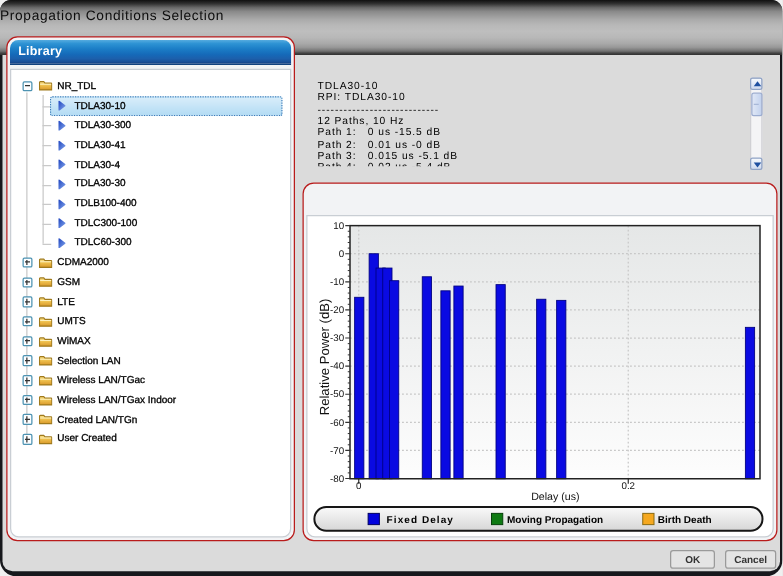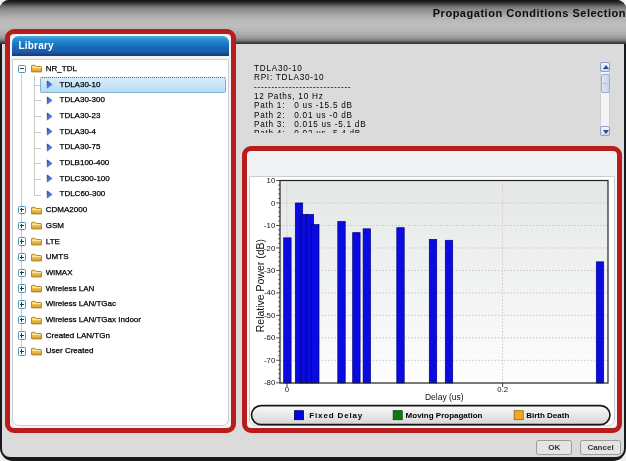--- a/index.html
+++ b/index.html
@@ -1,23 +1,23 @@
 <!DOCTYPE html>
 <html><head>
 <meta charset="utf-8">
 <style>
   html,body{margin:0;padding:0;background:#f0f0f0;}
   *{box-sizing:border-box;font-family:"Liberation Sans",sans-serif;-webkit-font-smoothing:antialiased;}
   #root{position:relative;width:626px;height:461px;overflow:hidden;}
   #dlg{position:absolute;inset:0;background:#17181c;border-radius:9px 9px 13px 13px;overflow:hidden;}
   #title{position:absolute;left:0;top:0;right:0;height:44px;
     background:linear-gradient(180deg,#101010 0%,#333333 7%,#6a6a6a 14%,#8a8a8a 21%,#9c9c9c 29%,#ababab 36%,#b8b8b8 46%,#bebebe 57%,#b8b8b8 68%,#a9a9a9 79%,#989898 86%,#717171 93%,#454545 96.5%,#303030 100%);
-    text-align:right;font-size:11px;letter-spacing:0.52px;font-weight:bold;color:#0d0d0d;line-height:27px;}
+    text-align:left;font-size:11px;letter-spacing:0.52px;font-weight:normal;color:#0d0d0d;line-height:27px;}
   #body{position:absolute;left:1.8px;right:2.5px;top:28px;bottom:4.5px;background:#dbdbdb;border-radius:0 0 8px 8px;}
-  .panel{position:absolute;background:#f2f3f5;border:5px solid #b91c1c;border-radius:9px;padding:2px;}
+  .panel{position:absolute;background:#f2f3f5;border:1px solid #b91c1c;border-radius:9px;padding:2px;}
   .phead{height:20px;border-radius:6.5px 6.5px 0 0;
     background:linear-gradient(180deg,#55abdf 0%,#2e93d4 15%,#1b7dc6 38%,#1569b8 62%,#1c60ac 78%,#1a4f97 92%,#123f7e 100%);
     border-bottom:1.5px solid #11427e;
     color:#fff;font-size:10px;font-weight:bold;line-height:20px;padding-left:7px;}
   .pbody{position:absolute;left:2px;right:2px;top:25px;bottom:2px;background:#fff;
     border:1px solid #c9ced4;border-radius:0 0 7px 7px;overflow:hidden;}
   .trow{position:absolute;white-space:nowrap;font-size:8px;color:#000;-webkit-text-stroke:0.25px #000;}
   .trow.b{font-weight:normal;}
   .ebox{position:absolute;width:8.6px;height:8.6px;border:1.2px solid #4d93b2;border-radius:1.5px;background:#fdfeff;box-shadow:inset 0 0 0.5px #cfe2ec;}
   .ebox:after{content:"";position:absolute;left:1.4px;right:1.4px;top:2.7px;height:1px;background:#333;}
@@ -101,41 +101,41 @@
   <div class="trow" style="left:59.5px;top:95.2px;line-height:10px;">TDLA30-300</div>
   <svg style="position:absolute;left:45.6px;top:111.6px" width="7" height="9" viewBox="0 0 7 9">
           <defs>
             <linearGradient id="ag3" x1="0" y1="0" x2="1" y2="1">
               <stop offset="0" stop-color="#1d44c0"></stop>
               <stop offset="1" stop-color="#86a8ec"></stop>
             </linearGradient>
           </defs>
           <path d="M0.8 0.7 Q1.5 0.5 2 0.9 L6.2 4.1 Q6.6 4.5 6.2 4.9 L2 8.1 Q1.5 8.5 0.8 8.3 Z" fill="url(#ag3)"></path>
         </svg>
-  <div class="trow" style="left:59.5px;top:110.9px;line-height:10px;">TDLA30-23</div>
+  <div class="trow" style="left:59.5px;top:110.9px;line-height:10px;">TDLA30-41</div>
   <svg style="position:absolute;left:45.6px;top:127.3px" width="7" height="9" viewBox="0 0 7 9">
           <defs>
             <linearGradient id="ag4" x1="0" y1="0" x2="1" y2="1">
               <stop offset="0" stop-color="#1d44c0"></stop>
               <stop offset="1" stop-color="#86a8ec"></stop>
             </linearGradient>
           </defs>
           <path d="M0.8 0.7 Q1.5 0.5 2 0.9 L6.2 4.1 Q6.6 4.5 6.2 4.9 L2 8.1 Q1.5 8.5 0.8 8.3 Z" fill="url(#ag4)"></path>
         </svg>
   <div class="trow" style="left:59.5px;top:126.6px;line-height:10px;">TDLA30-4</div>
   <svg style="position:absolute;left:45.6px;top:143.0px" width="7" height="9" viewBox="0 0 7 9">
           <defs>
             <linearGradient id="ag5" x1="0" y1="0" x2="1" y2="1">
               <stop offset="0" stop-color="#1d44c0"></stop>
               <stop offset="1" stop-color="#86a8ec"></stop>
             </linearGradient>
           </defs>
           <path d="M0.8 0.7 Q1.5 0.5 2 0.9 L6.2 4.1 Q6.6 4.5 6.2 4.9 L2 8.1 Q1.5 8.5 0.8 8.3 Z" fill="url(#ag5)"></path>
         </svg>
-  <div class="trow" style="left:59.5px;top:142.3px;line-height:10px;">TDLA30-75</div>
+  <div class="trow" style="left:59.5px;top:142.3px;line-height:10px;">TDLA30-30</div>
   <svg style="position:absolute;left:45.6px;top:158.7px" width="7" height="9" viewBox="0 0 7 9">
           <defs>
             <linearGradient id="ag6" x1="0" y1="0" x2="1" y2="1">
               <stop offset="0" stop-color="#1d44c0"></stop>
               <stop offset="1" stop-color="#86a8ec"></stop>
             </linearGradient>
           </defs>
           <path d="M0.8 0.7 Q1.5 0.5 2 0.9 L6.2 4.1 Q6.6 4.5 6.2 4.9 L2 8.1 Q1.5 8.5 0.8 8.3 Z" fill="url(#ag6)"></path>
         </svg>
   <div class="trow" style="left:59.5px;top:158.0px;line-height:10px;">TDLB100-400</div>
@@ -229,21 +229,21 @@
           <defs>
             <linearGradient id="fg14" x1="0" y1="0" x2="0" y2="1">
               <stop offset="0" stop-color="#fbe491"></stop>
               <stop offset="0.45" stop-color="#efc14f"></stop>
               <stop offset="1" stop-color="#d9992b"></stop>
             </linearGradient>
           </defs>
           <path d="M0.6 7.9 L0.6 1.9 Q0.6 1.3 1.2 1.3 L4.0 1.3 L5.0 2.5 L9.8 2.5 Q10.4 2.5 10.4 3.1 L10.4 7.9 Z" fill="url(#fg14)" stroke="#a07a1c" stroke-width="0.9"></path>
           <path d="M1.1 3.4 L9.9 3.4" stroke="#fdf2c0" stroke-width="0.8"></path>
         </svg>
-  <div class="trow b" style="left:45.8px;top:283.6px;line-height:10px;">Wireless LAN</div>
+  <div class="trow b" style="left:45.8px;top:283.6px;line-height:10px;">Selection LAN</div>
   <div class="ebox plus" style="left:17.5px;top:300.0px;"></div>
   <svg style="position:absolute;left:31px;top:299.9px" width="11" height="9" viewBox="0 0 11 9">
           <defs>
             <linearGradient id="fg15" x1="0" y1="0" x2="0" y2="1">
               <stop offset="0" stop-color="#fbe491"></stop>
               <stop offset="0.45" stop-color="#efc14f"></stop>
               <stop offset="1" stop-color="#d9992b"></stop>
             </linearGradient>
           </defs>
           <path d="M0.6 7.9 L0.6 1.9 Q0.6 1.3 1.2 1.3 L4.0 1.3 L5.0 2.5 L9.8 2.5 Q10.4 2.5 10.4 3.1 L10.4 7.9 Z" fill="url(#fg15)" stroke="#a07a1c" stroke-width="0.9"></path>

